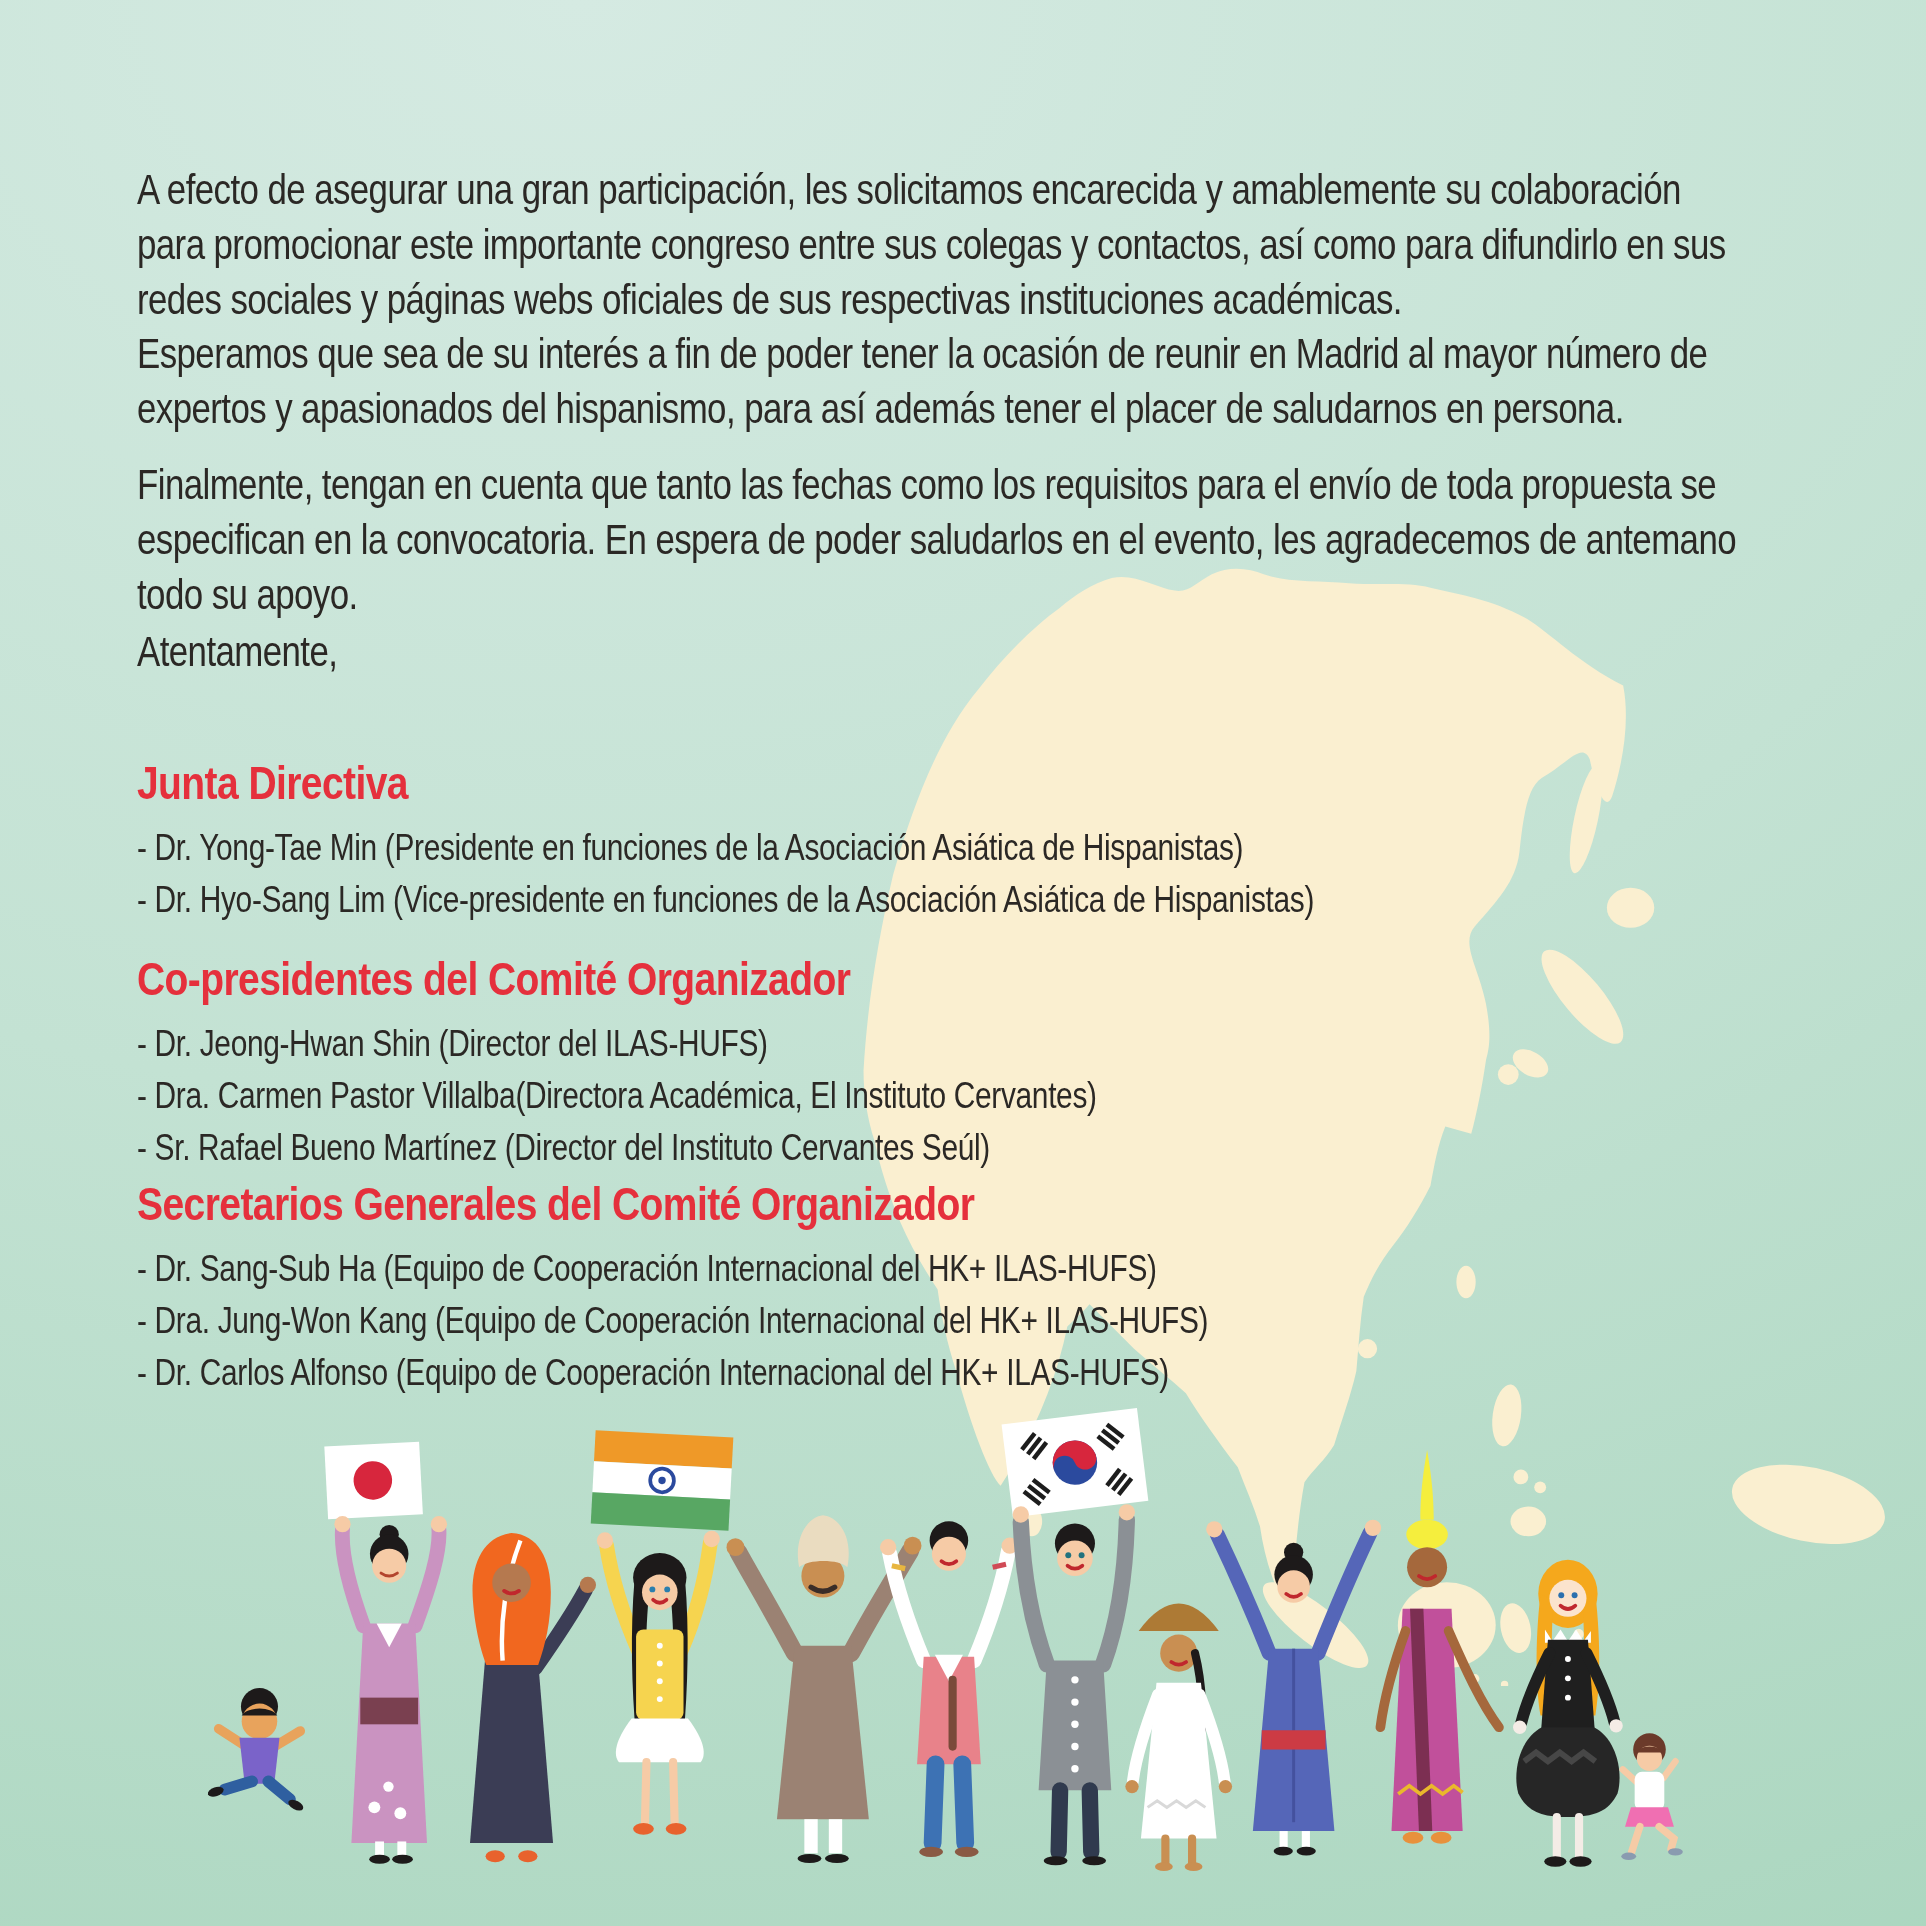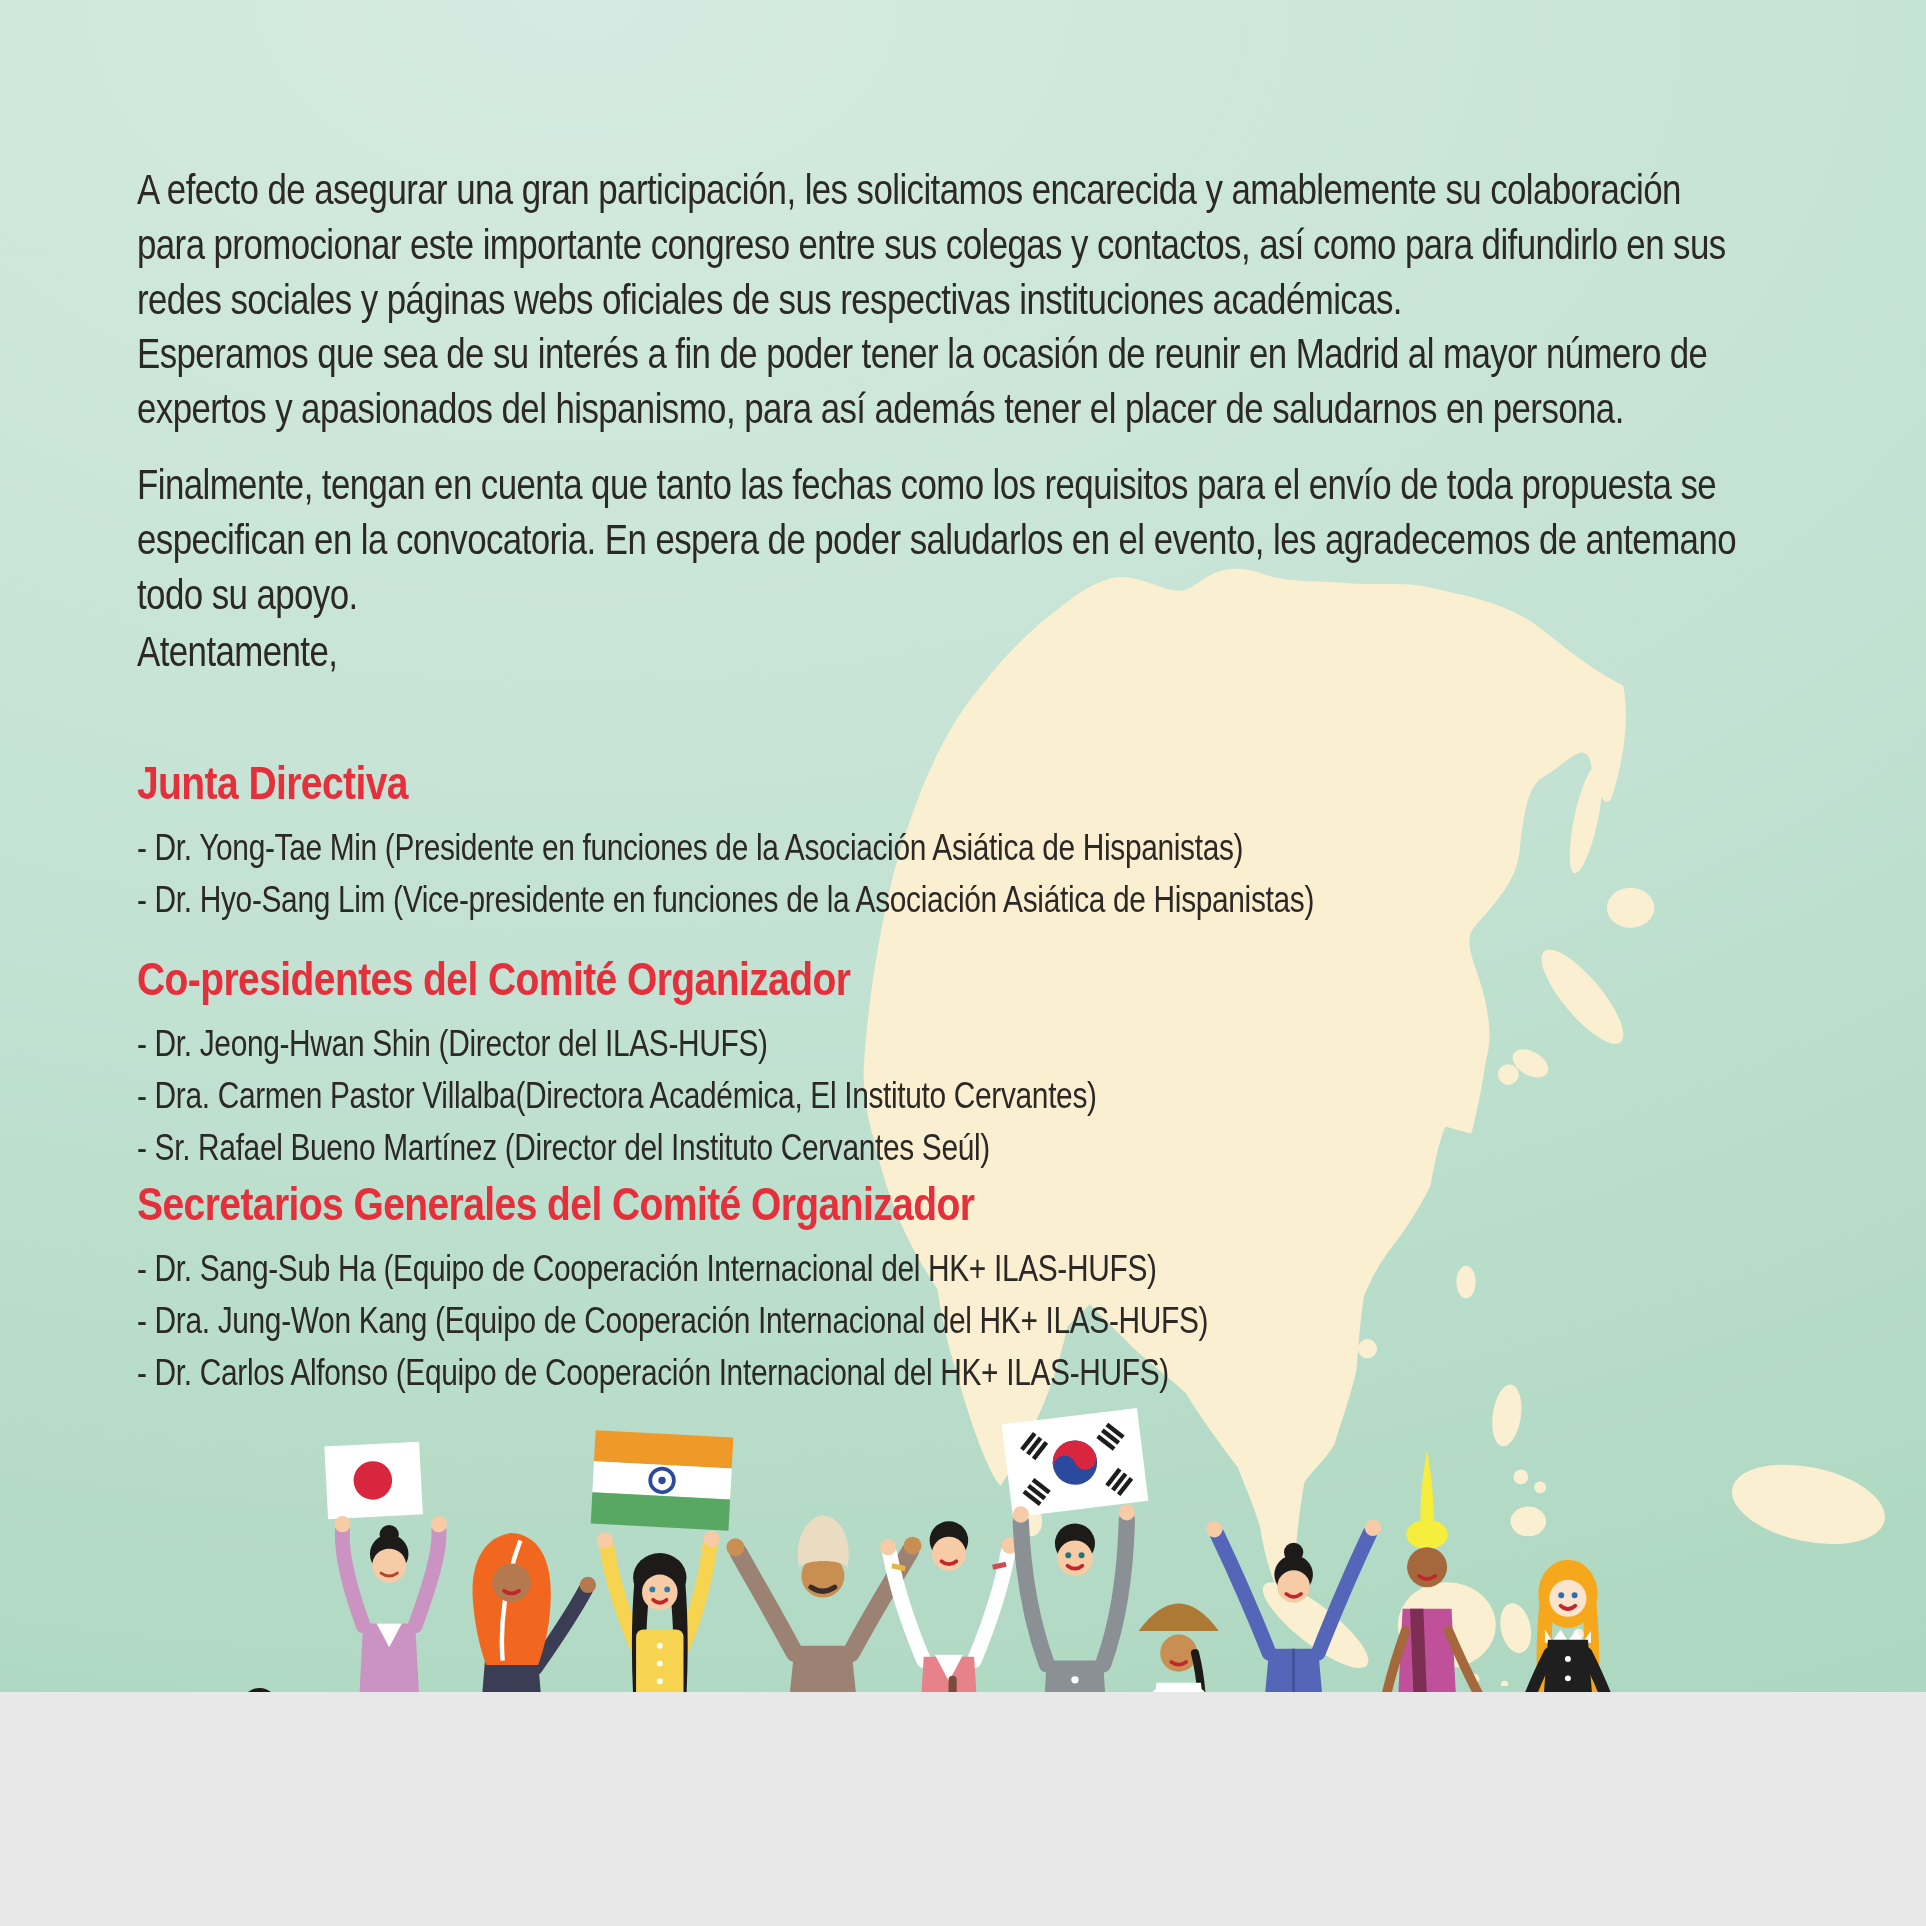--- a/index.html
+++ b/index.html
@@ -1,18 +1,18 @@
 <!DOCTYPE html>
 <html style="--background_top: #d5eae2; --background_mid: #c3e2d3; --background_bottom: #a8d5bd; --map_color: #faefd0; --heading_color: #e5303c; --body_text: #2b2825; --flag_red: #d7263d; --flag_blue: #2b4a9e; --india_saffron: #ef9928; --india_green: #58a763;font-size:12px"><head>
 <meta charset="utf-8">
 <style>
   html,body{margin:0;padding:0;background:#e8e8e8;}
   .page{
     position:relative;
-    width:1926px;height:1692px;
+    width:1926px;height:1926px;
     overflow:hidden;
     font-family:"Liberation Sans","DejaVu Sans",sans-serif;
     background:radial-gradient(ellipse 170% 120% at 30% 0%,
       var(--background_top) 0%, var(--background_mid) 48%, var(--background_bottom) 100%);
   }
   .map-wrap{position:absolute;left:845px;top:552px;width:1082px;height:1134px;}
   .map-wrap svg{display:block;}
   .condensed{transform:scaleX(0.83);transform-origin:0 0;}
   .para{
     position:absolute;left:137px;width:2150px;

